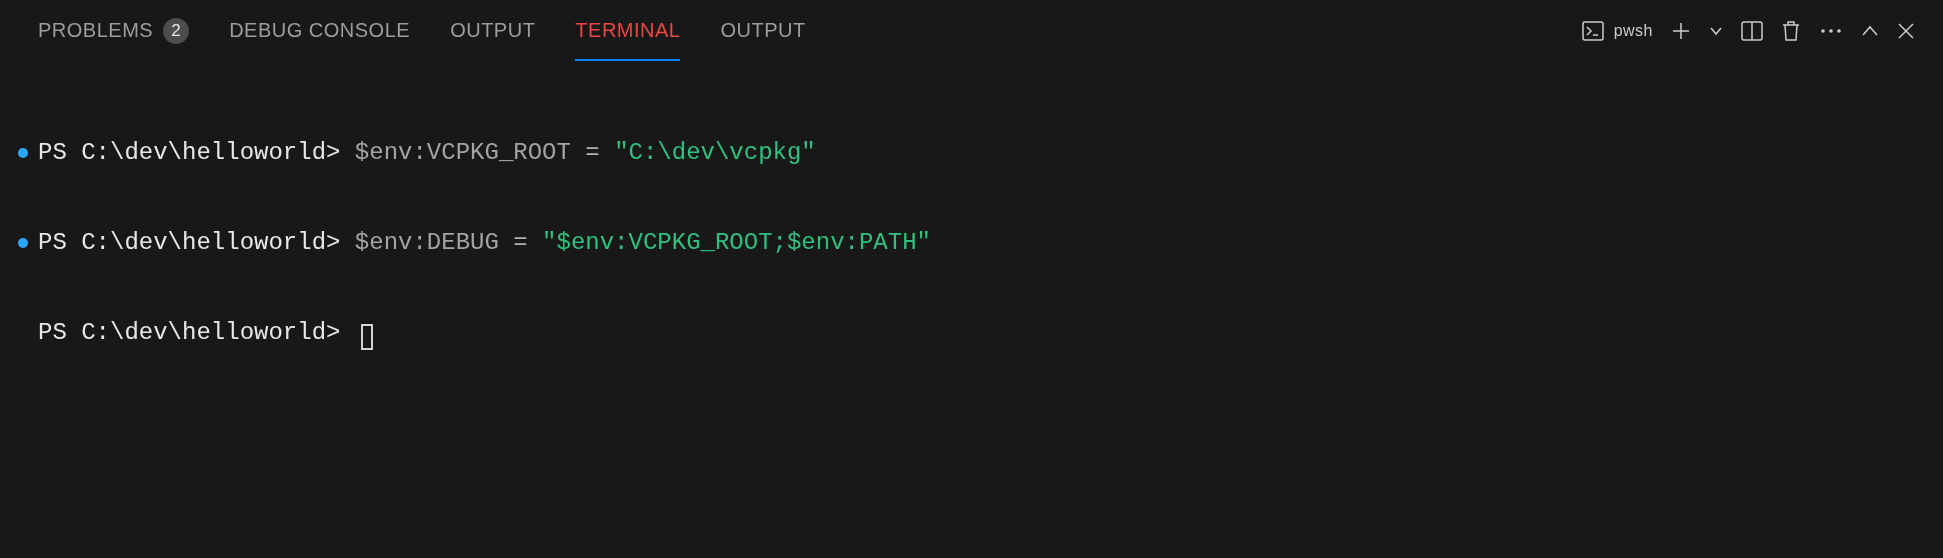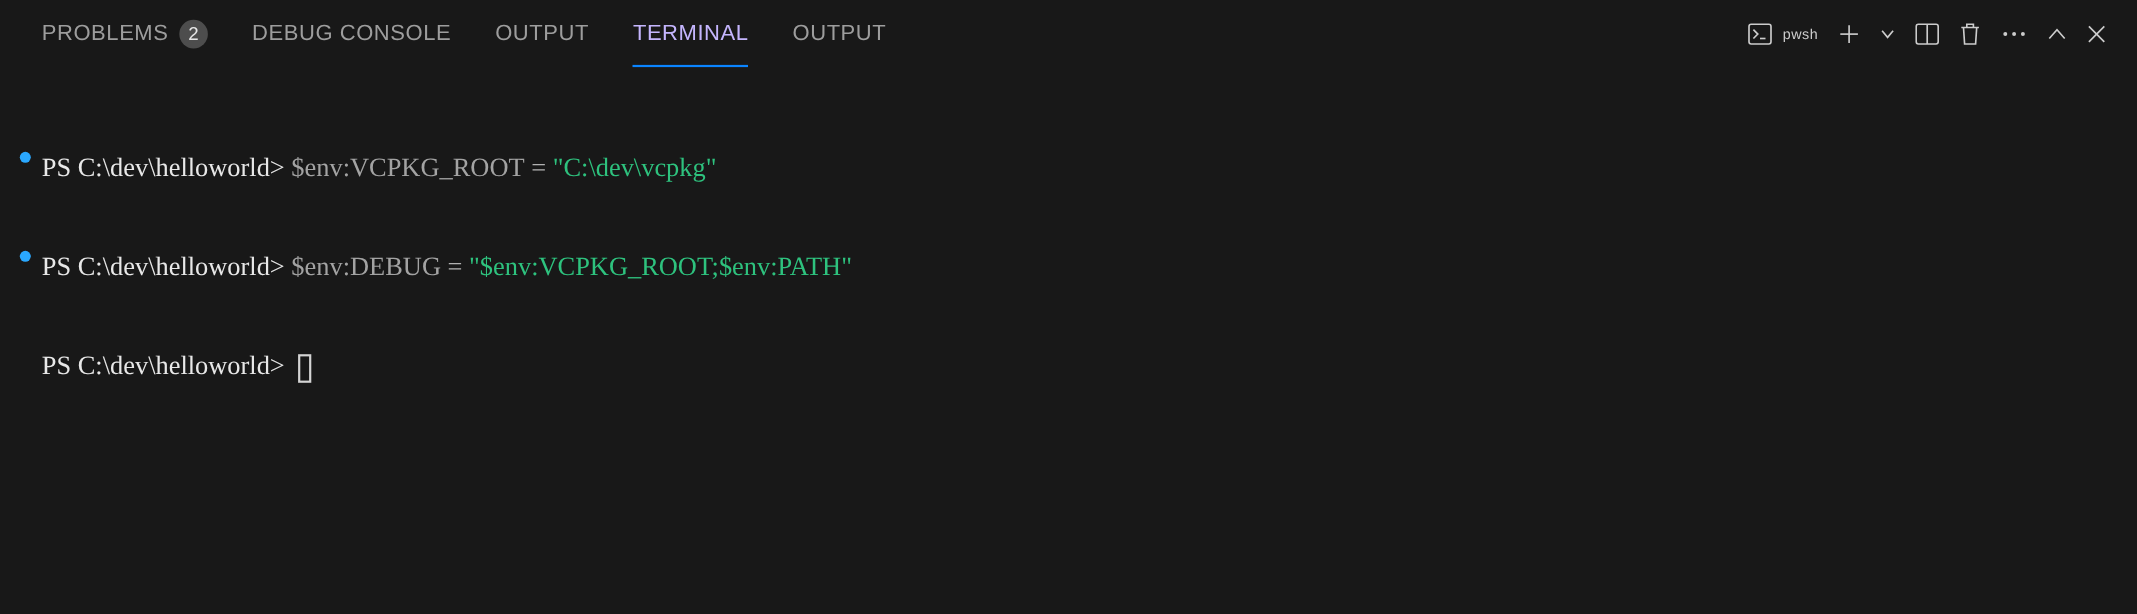--- a/index.html
+++ b/index.html
@@ -34,21 +34,21 @@
   }
   .tab {
     display: flex;
     align-items: center;
     height: 100%;
     cursor: pointer;
     position: relative;
     white-space: nowrap;
   }
   .tab.active {
-    color: #c4b5fd;
+    color: #ef4444;
   }
   .tab.active::after {
     content: "";
     position: absolute;
     left: 0; right: 0; bottom: 0;
     height: 2px;
     background: #0a84ff;
   }
   .badge {
     display: inline-flex;
@@ -74,40 +74,39 @@
     align-items: center;
     justify-content: center;
     color: #cccccc;
     cursor: pointer;
   }
   .shell-label {
     display: flex;
     align-items: center;
     gap: 10px;
     color: #cccccc;
-    font-size: 13px;
+    font-size: 16px;
   }
   svg { display: block; }
   .icon-stroke { stroke: currentColor; fill: none; stroke-width: 1.5; }
   .icon-fill { fill: currentColor; }
 
   
   .term-body {
     flex: 1 1 auto;
     padding: 16px 0 0 18px;
     font-family: Consolas, "Courier New", monospace;
     font-size: 24px;
     line-height: 30px;
     white-space: pre;
     color: #d4d4d4;
   }
   .term-line {
     display: flex;
-    align-items: flex-start;
-    font-family: Liberation Serif, serif;
+    align-items: center;
   }
   .bullet {
     width: 10px; height: 10px;
     border-radius: 50%;
     background: #2aa8ff;
     margin-right: 10px;
     flex: none;
   }
   .bullet.empty { visibility: hidden; }
   .prompt { color: #e8e8e8; }

